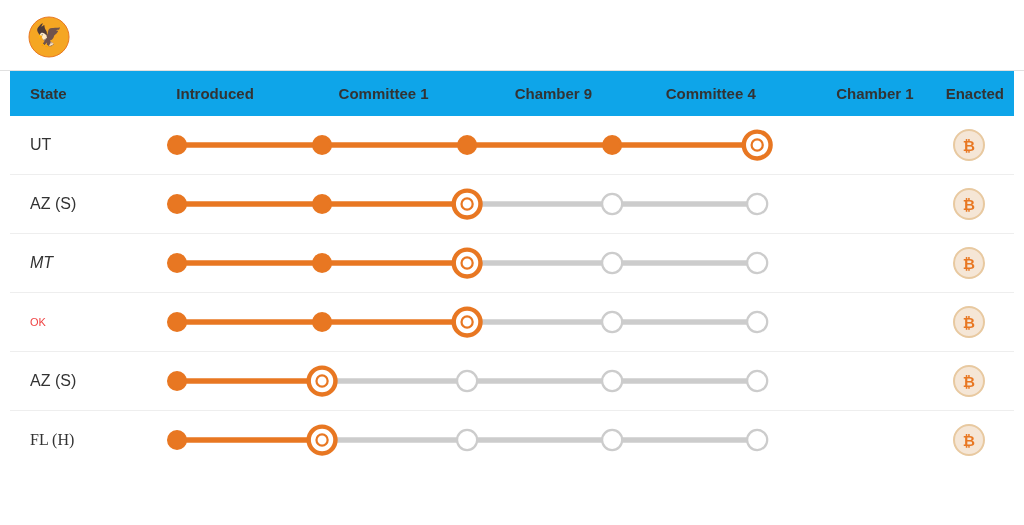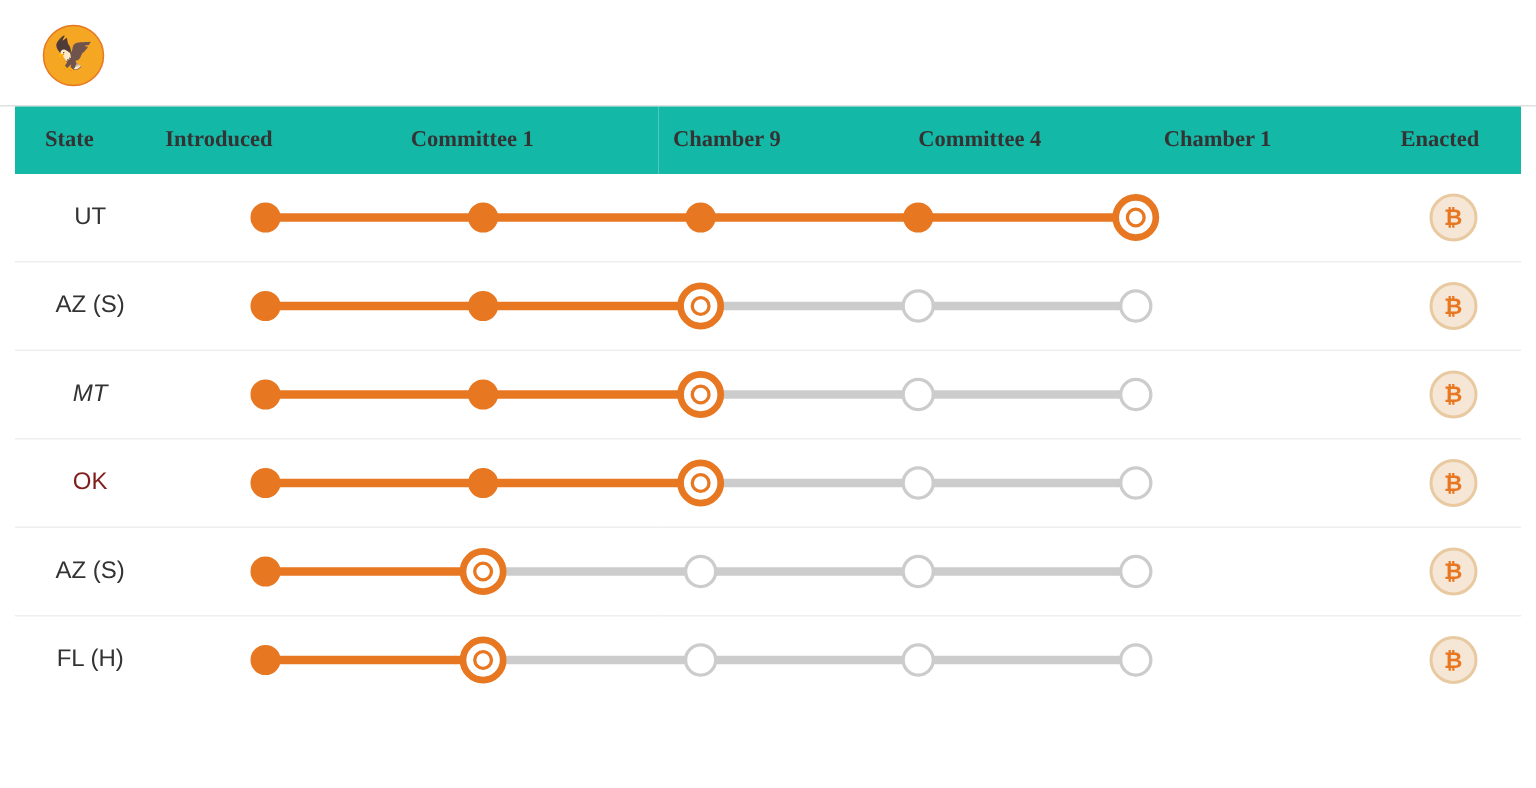--- a/index.html
+++ b/index.html
@@ -74,45 +74,44 @@
       flex: 1;
       padding: 0 10px;
     }
 
     table {
       width: 100%;
       border-collapse: collapse;
     }
 
     thead tr {
-      background: #14b8a6;
-      font-family: Liberation Serif, serif;
+      background: #0ea5e9;
     }
 
     th {
       padding: 14px 10px;
       font-size: 15px;
       font-weight: 600;
       color: #333;
-      text-align: left;
+      text-align: right;
     }
 
     th:first-child {
       text-align: left;
       padding-left: 20px;
     }
 
     td {
       padding: 6px 10px;
       text-align: center;
       vertical-align: middle;
     }
 
     td:first-child {
-      text-align: center;
+      text-align: left;
       padding-left: 20px;
       font-size: 16px;
       font-weight: 500;
       color: #333;
     }
 
     tbody tr {
       border-bottom: 1px solid #eee;
     }
 
@@ -234,21 +233,21 @@
             </td>
             <td style="text-align: center;">
     <div style="
       width:32px;height:32px;border-radius:50%;
       background:#f5e6d6;display:flex;align-items:center;justify-content:center;
       margin:auto;font-size:15px;font-weight:700;color:#e87722;border:2px solid #e8c9a0;
     ">₿</div>
   </td>
           </tr>
           <tr>
-            <td style="font-weight: 500; font-size: 16px; color: #7f1d1d; padding-left: 20px;">OK</td>
+            <td style="font-weight: 500; font-size: 11px; color: #ef4444; padding-left: 20px;">OK</td>
             <td colspan="5" style="padding: 0px 10px;">
               <svg width="100%" viewBox="0 0 720 52" xmlns="http://www.w3.org/2000/svg" style="display:block;">
                 <line x1="60" y1="26" x2="190" y2="26" stroke="#e87722" stroke-width="5"></line>
                 <line x1="190" y1="26" x2="320" y2="26" stroke="#e87722" stroke-width="5"></line>
                 <line x1="320" y1="26" x2="450" y2="26" stroke="#ccc" stroke-width="5"></line>
                 <line x1="450" y1="26" x2="580" y2="26" stroke="#ccc" stroke-width="5"></line>
                 <circle cx="60" cy="26" r="8" fill="#e87722" stroke="#e87722" stroke-width="2"></circle>
                 <circle cx="190" cy="26" r="8" fill="#e87722" stroke="#e87722" stroke-width="2"></circle>
                 <circle cx="320" cy="26" r="12" fill="white" stroke="#e87722" stroke-width="4"></circle>
                 <circle cx="320" cy="26" r="5" fill="white" stroke="#e87722" stroke-width="2"></circle>
@@ -282,21 +281,21 @@
             </td>
             <td style="text-align: center;">
     <div style="
       width:32px;height:32px;border-radius:50%;
       background:#f5e6d6;display:flex;align-items:center;justify-content:center;
       margin:auto;font-size:15px;font-weight:700;color:#e87722;border:2px solid #e8c9a0;
     ">₿</div>
   </td>
           </tr>
           <tr>
-            <td style="font-weight: 500; font-size: 16px; color: rgb(51, 51, 51); padding-left: 20px;">FL (H)</td>
+            <td style="font-weight: 500; font-size: 16px; color: rgb(51, 51, 51); padding-left: 20px; font-family: Liberation Serif, serif;">FL (H)</td>
             <td colspan="5" style="padding: 0px 10px;">
               <svg width="100%" viewBox="0 0 720 52" xmlns="http://www.w3.org/2000/svg" style="display:block;">
                 <line x1="60" y1="26" x2="190" y2="26" stroke="#e87722" stroke-width="5"></line>
                 <line x1="190" y1="26" x2="320" y2="26" stroke="#ccc" stroke-width="5"></line>
                 <line x1="320" y1="26" x2="450" y2="26" stroke="#ccc" stroke-width="5"></line>
                 <line x1="450" y1="26" x2="580" y2="26" stroke="#ccc" stroke-width="5"></line>
                 <circle cx="60" cy="26" r="8" fill="#e87722" stroke="#e87722" stroke-width="2"></circle>
                 <circle cx="190" cy="26" r="12" fill="white" stroke="#e87722" stroke-width="4"></circle>
                 <circle cx="190" cy="26" r="5" fill="white" stroke="#e87722" stroke-width="2"></circle>
                 <circle cx="320" cy="26" r="9" fill="white" stroke="#ccc" stroke-width="2"></circle>

